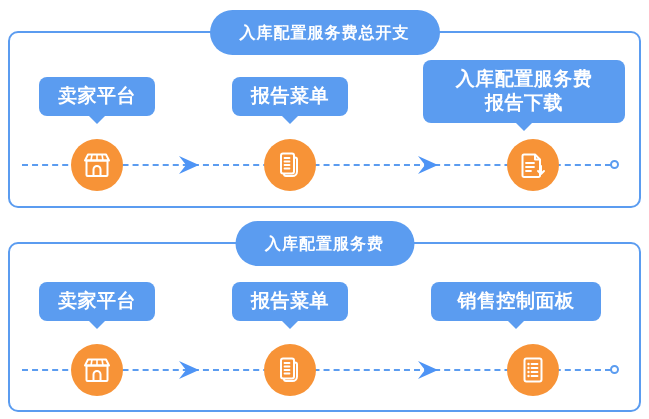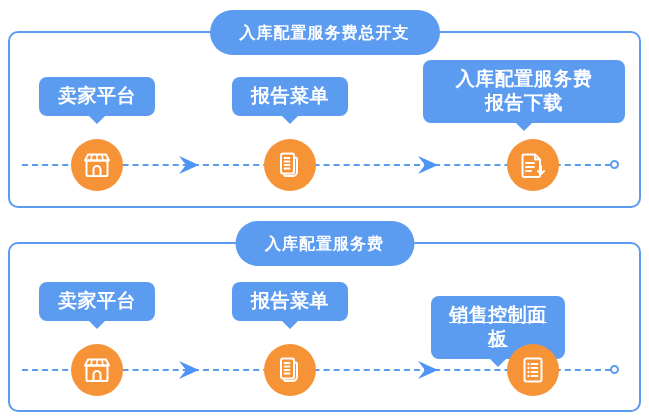--- a/index.html
+++ b/index.html
@@ -140,21 +140,21 @@
   }
 
   
   #panel-0 .bubble-0 { left: 29px;  top: 44px; width: 116px; }
   #panel-0 .bubble-1 { left: 222px; top: 44px; width: 116px; }
   #panel-0 .bubble-2 { left: 413px; top: 27px; width: 202px; }
 
   
   #panel-1 .bubble-0 { left: 29px;  top: 38px; width: 116px; }
   #panel-1 .bubble-1 { left: 222px; top: 38px; width: 116px; }
-  #panel-1 .bubble-2 { left: 421px; top: 52px; width: 134px; text-decoration: underline; }
+  #panel-1 .bubble-2 { left: 421px; top: 38px; width: 170px; }
 </style>
 </head>
 <body>
 
 <div class="panel" id="panel-0">
 
   <div class="panel-title">入库配置服务费总开支</div>
 
   <div class="steps">
 

